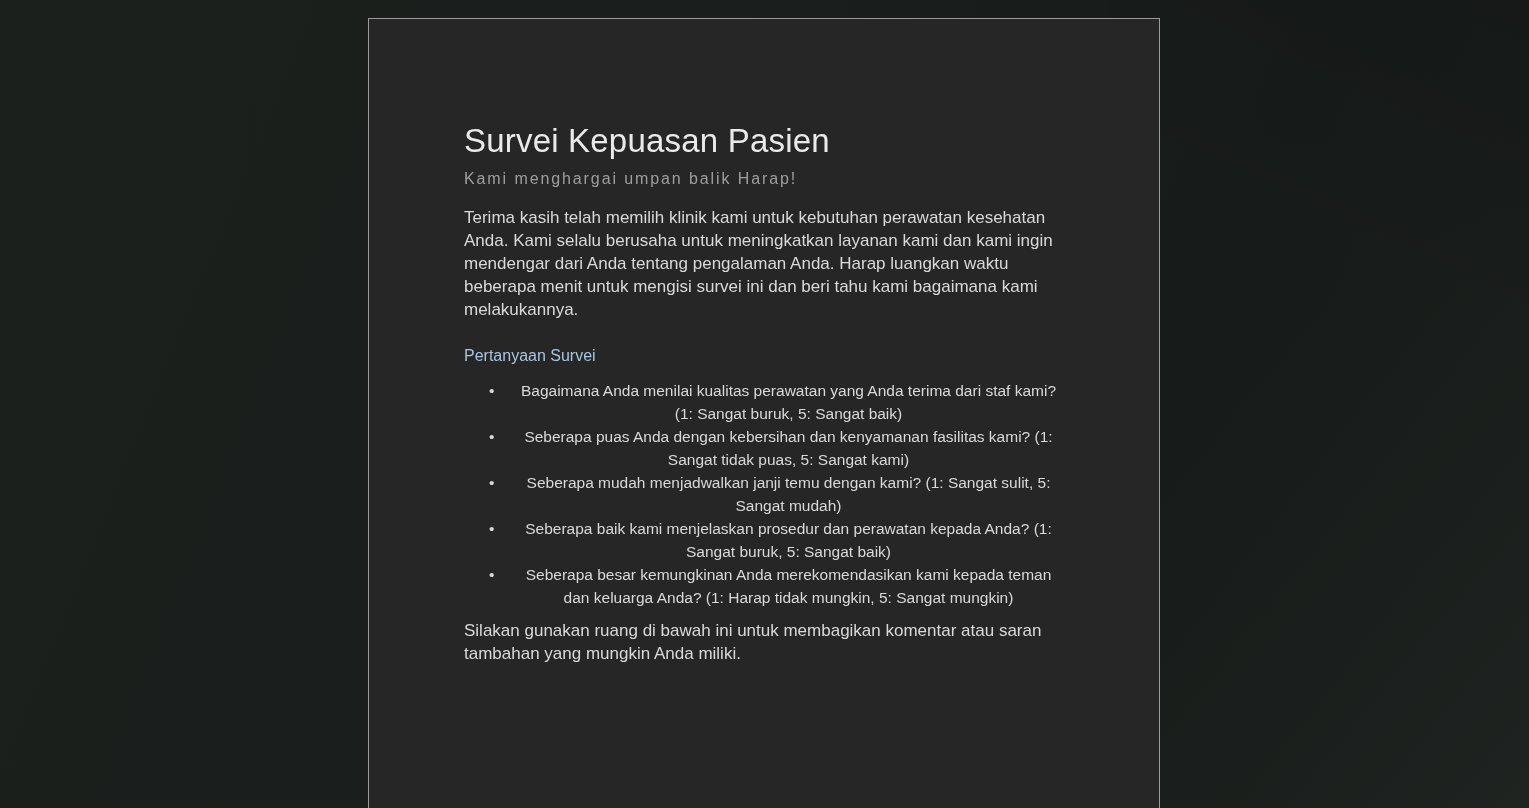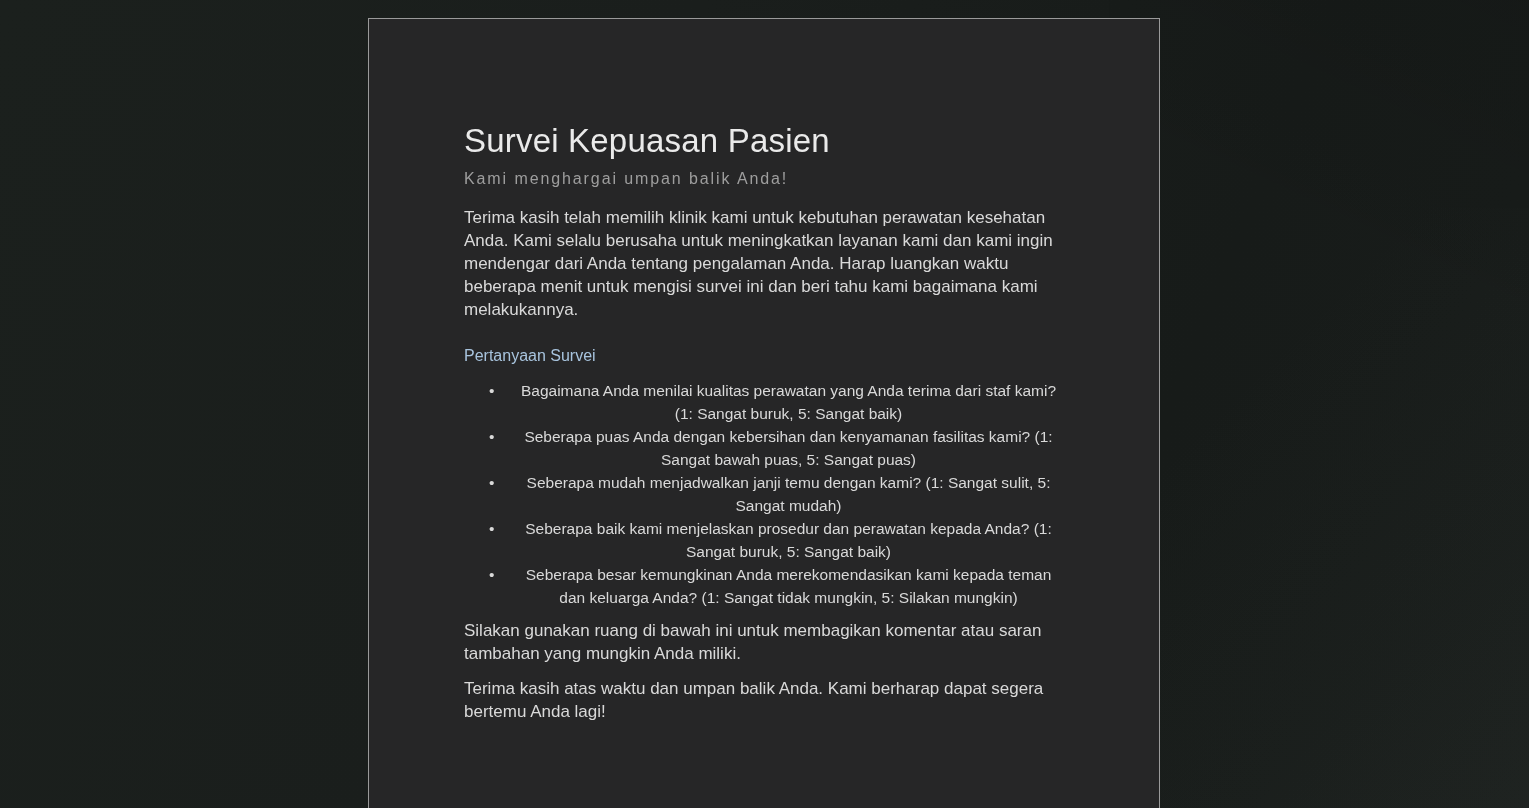--- a/index.html
+++ b/index.html
@@ -110,31 +110,30 @@
 </head>
 <body>
 
 <div class="canvas">
   <div class="wallpaper-facet-top"></div>
   <div class="wallpaper-facet"></div>
 
   <div class="page">
     <h1 class="doc-title">Survei Kepuasan Pasien</h1>
 
-    <div class="doc-subtitle">Kami menghargai umpan balik Anda!</div>
+    <div class="doc-subtitle">Kami menghargai umpan balik Harap!</div>
 
     <p class="body-text">Terima kasih telah memilih klinik kami untuk kebutuhan perawatan kesehatan Anda. Kami selalu berusaha untuk meningkatkan layanan kami dan kami ingin mendengar dari Anda tentang pengalaman Anda. Harap luangkan waktu beberapa menit untuk mengisi survei ini dan beri tahu kami bagaimana kami melakukannya.</p>
 
     <h2 class="section-heading">Pertanyaan Survei</h2>
 
     <ul class="question-list">
       <li>Bagaimana Anda menilai kualitas perawatan yang Anda terima dari staf kami? (1: Sangat buruk, 5: Sangat baik)</li>
-      <li>Seberapa puas Anda dengan kebersihan dan kenyamanan fasilitas kami? (1: Sangat bawah puas, 5: Sangat puas)</li>
+      <li>Seberapa puas Anda dengan kebersihan dan kenyamanan fasilitas kami? (1: Sangat tidak puas, 5: Sangat kami)</li>
       <li>Seberapa mudah menjadwalkan janji temu dengan kami? (1: Sangat sulit, 5: Sangat mudah)</li>
       <li>Seberapa baik kami menjelaskan prosedur dan perawatan kepada Anda? (1: Sangat buruk, 5: Sangat baik)</li>
-      <li>Seberapa besar kemungkinan Anda merekomendasikan kami kepada teman dan keluarga Anda? (1: Sangat tidak mungkin, 5: Silakan mungkin)</li>
+      <li>Seberapa besar kemungkinan Anda merekomendasikan kami kepada teman dan keluarga Anda? (1: Harap tidak mungkin, 5: Sangat mungkin)</li>
     </ul>
 
     <p class="body-text">Silakan gunakan ruang di bawah ini untuk membagikan komentar atau saran tambahan yang mungkin Anda miliki.</p>
 
-    <p class="body-text">Terima kasih atas waktu dan umpan balik Anda. Kami berharap dapat segera bertemu Anda lagi!</p>
   </div>
 </div>
 
 </body></html>

